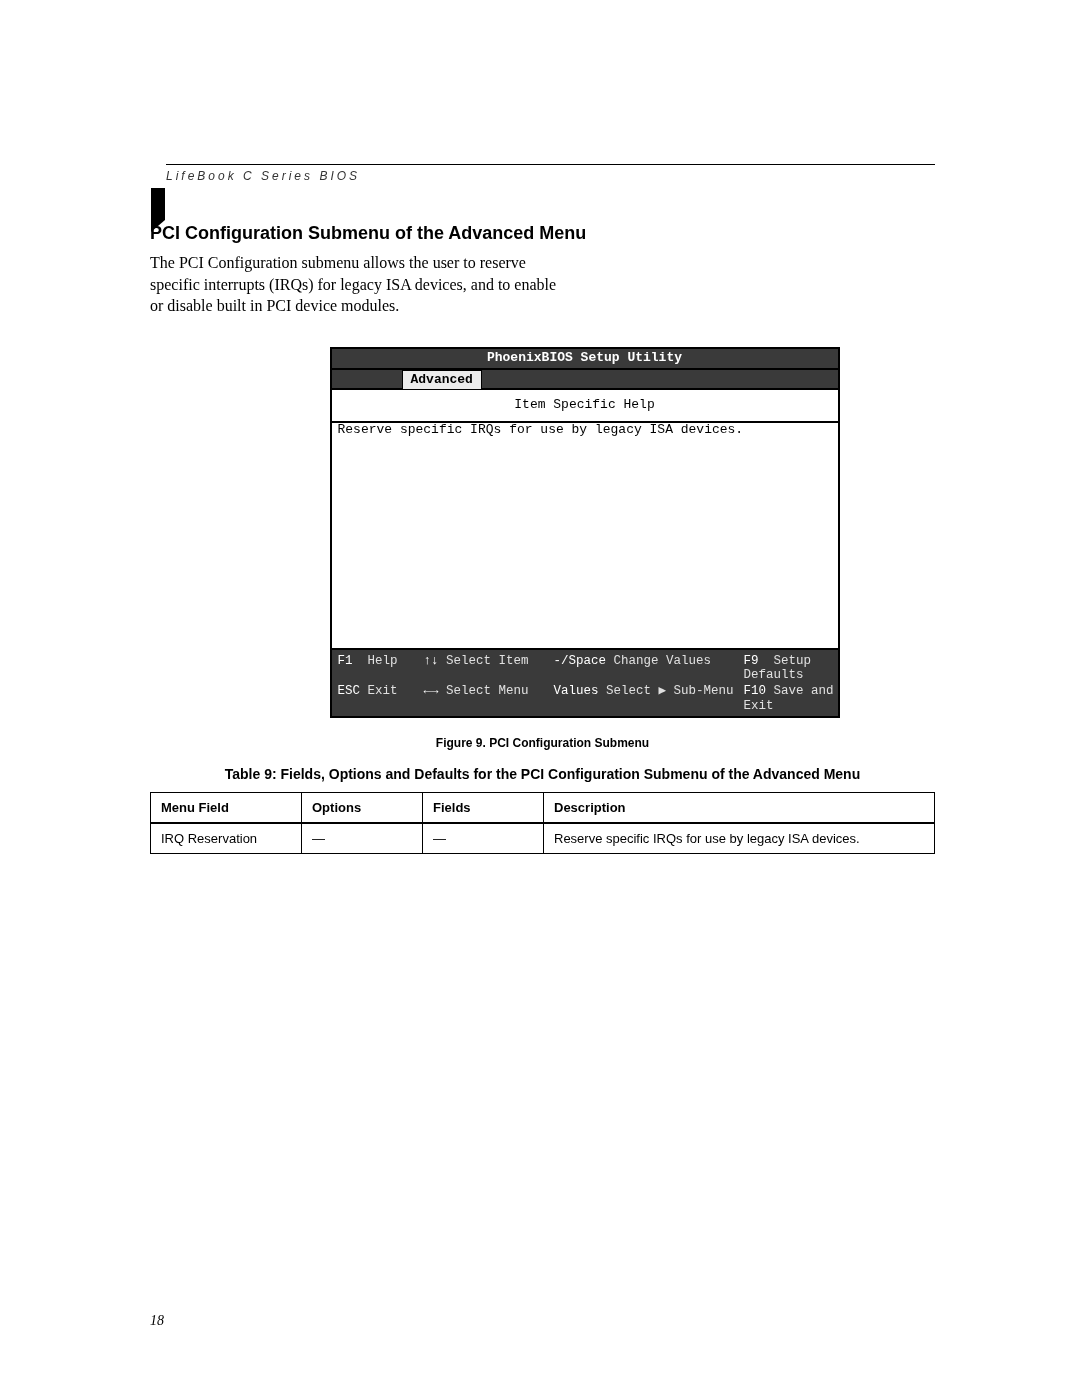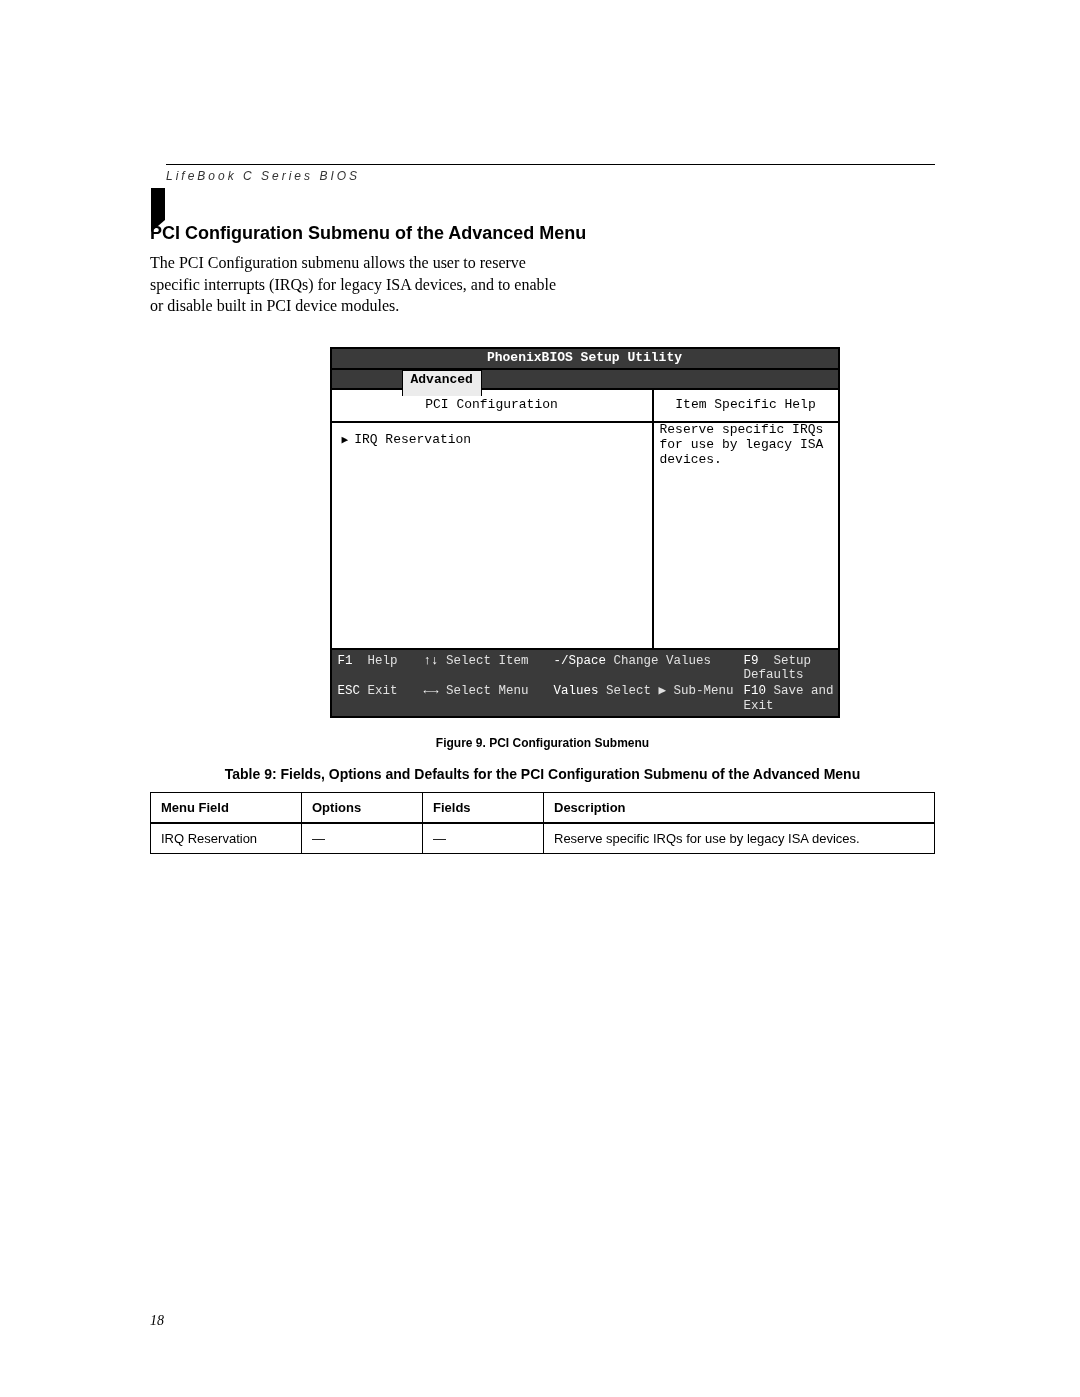--- a/index.html
+++ b/index.html
@@ -83,21 +83,21 @@
     border-bottom: 2px solid #000;
     position: relative;
   }
   .bios-menubar .tab {
     position: absolute;
     left: 70px;
     top: 0;
     background: #ececec;
     color: #000;
     font-weight: bold;
-    padding: 2px 8px 8px 8px;
+    padding: 2px 8px 1px 8px;
     border: 1px solid #000;
     border-bottom: none;
   }
   .bios-columns {
     display: flex;
     height: 258px;
     border-bottom: 2px solid #000;
   }
   .bios-left {
     flex: 0 0 320px;
@@ -201,29 +201,20 @@
     <div class="section-title">PCI Configuration Submenu of the Advanced Menu</div>
     <div class="body-text">The PCI Configuration submenu allows the user to reserve specific interrupts (IRQs) for legacy ISA devices, and to enable or disable built in PCI device modules.</div>
 
     <div class="bios-figure">
       <div class="bios-box">
         <div class="bios-titlebar">PhoenixBIOS Setup Utility</div>
         <div class="bios-menubar">
           <span class="tab">Advanced</span>
         </div>
         <div class="bios-columns">
-          <div class="bios-left">
-            <div class="bios-colhead">PCI Configuration</div>
-            <div class="bios-body">
-              <div class="bios-item">
-                <span class="tri">▶</span>
-                <span>IRQ Reservation</span>
-              </div>
-            </div>
-          </div>
           <div class="bios-right">
             <div class="bios-colhead">Item Specific Help</div>
             <div class="bios-body bios-helptext">Reserve specific IRQs for use by legacy ISA devices.</div>
           </div>
         </div>
         <div class="bios-footer">
           <div><span class="k">F1</span>&nbsp;&nbsp;<span class="lbl">Help</span></div>
           <div><span class="k">↑↓</span>&nbsp;<span class="lbl">Select Item</span></div>
           <div><span class="k">-/Space</span>&nbsp;<span class="lbl">Change Values</span></div>
           <div><span class="k">F9</span>&nbsp;&nbsp;<span class="lbl">Setup Defaults</span></div>

